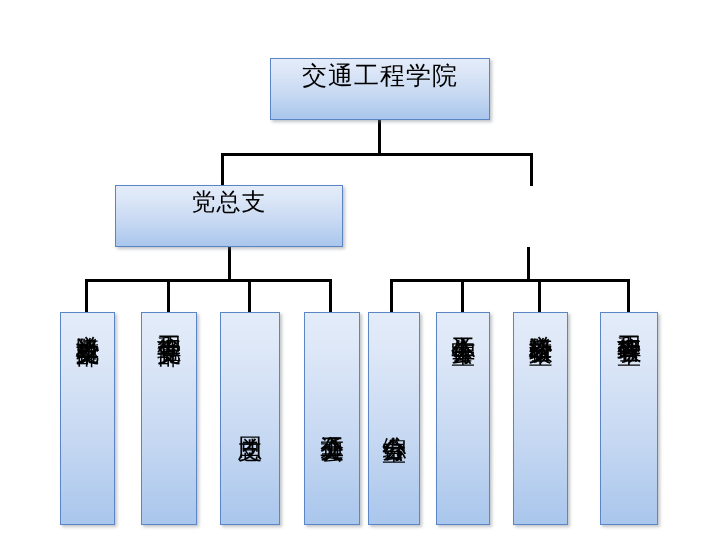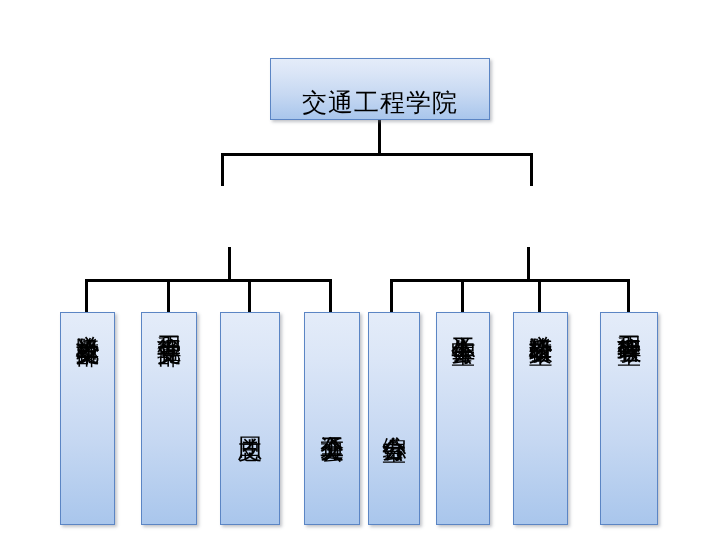--- a/index.html
+++ b/index.html
@@ -37,21 +37,21 @@
     position: absolute;
     box-sizing: border-box;
     border: 1px solid #5b85c4;
     background: linear-gradient(to bottom,
                 #e4ecf9 0%,
                 #dbe6f7 22%,
                 #c6d8f2 60%,
                 #a9c6ec 100%);
     box-shadow: 2px 2px 3px rgba(120,125,135,0.45);
     display: flex;
-    align-items: flex-end;
+    align-items: flex-start;
     justify-content: center;
     color: #000000;
     text-align: center;
   }
 
   
   .node.root {
     left: 270px;
     top: 58px;
     width: 220px;
@@ -119,20 +119,23 @@
 
   <div class="connector v" style="left:390px; top:279px; height:34px;"></div>
   <div class="connector v" style="left:461px; top:279px; height:34px;"></div>
   <div class="connector v" style="left:538px; top:279px; height:34px;"></div>
   <div class="connector v" style="left:627px; top:279px; height:34px;"></div>
 
   <div class="node root">
     <span>交通工程学院</span>
   </div>
 
+  <div class="node branch left">
+    <span>党总支</span>
+  </div>
 
   <div class="node leaf" style="left:60px; width:55px;">
     <span class="vtext">道路桥梁党支部</span>
   </div>
 
   <div class="node leaf" style="left:141px; width:56px;">
     <span class="vtext">工程管理党支部</span>
   </div>
 
   <div class="node leaf short" style="left:220px; width:60px;">

